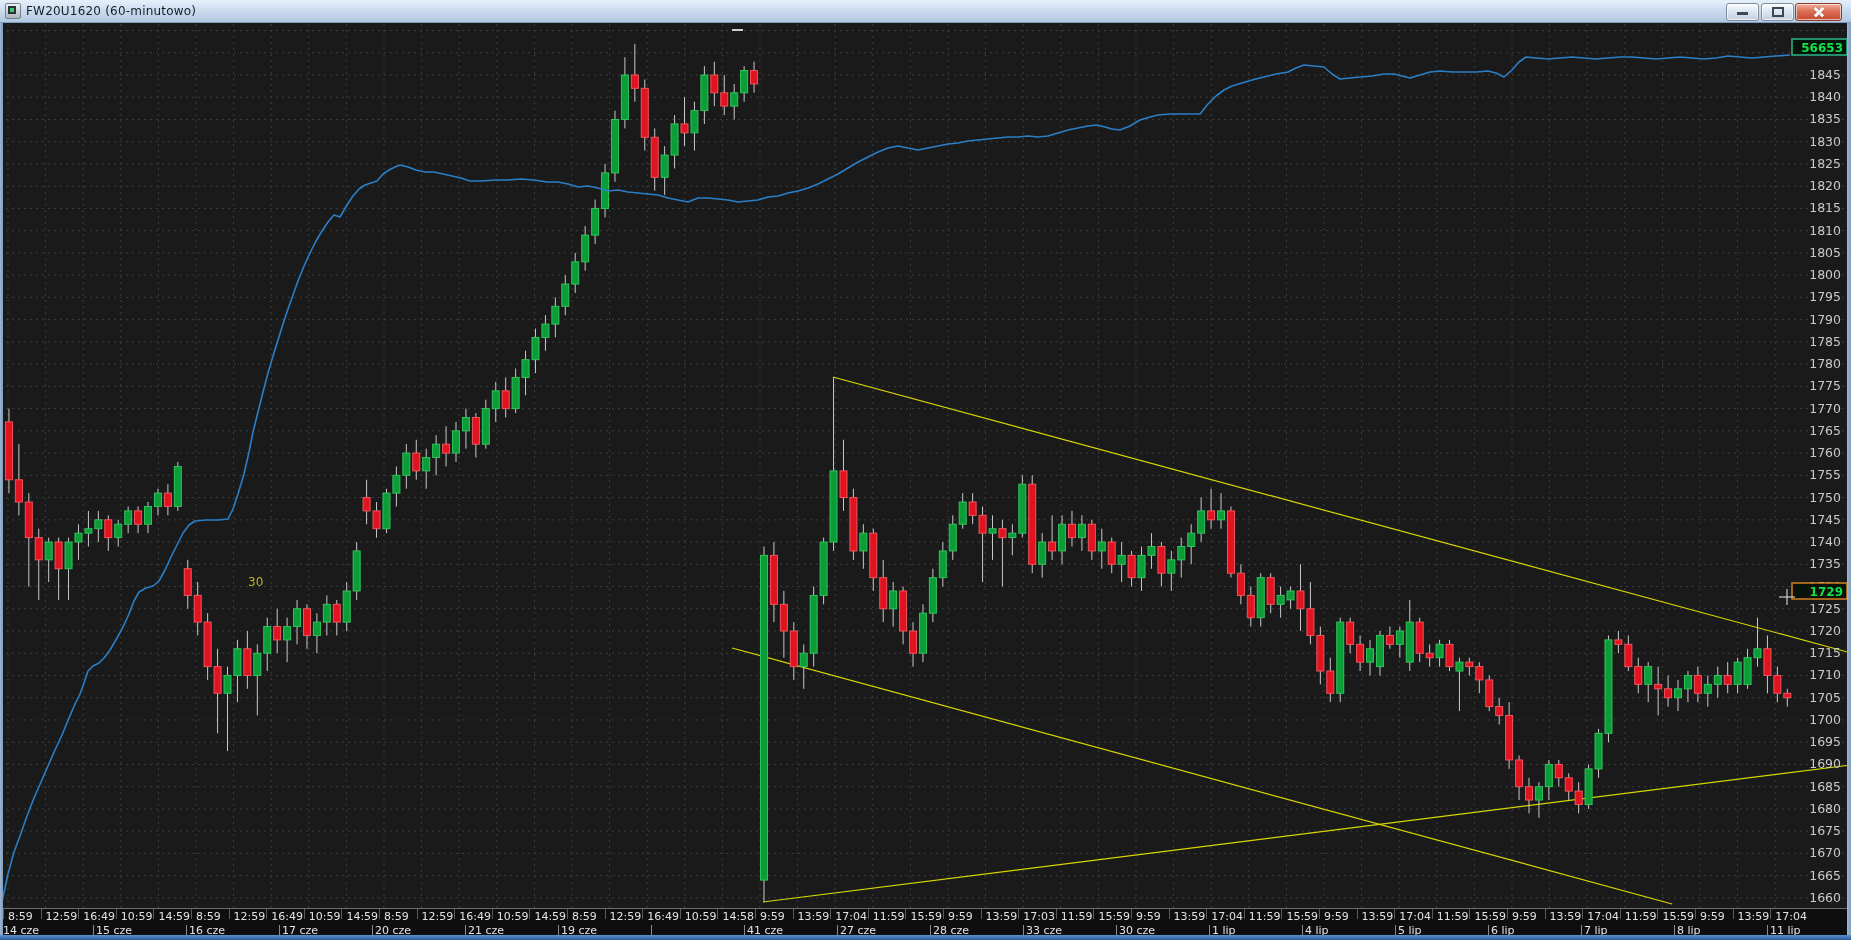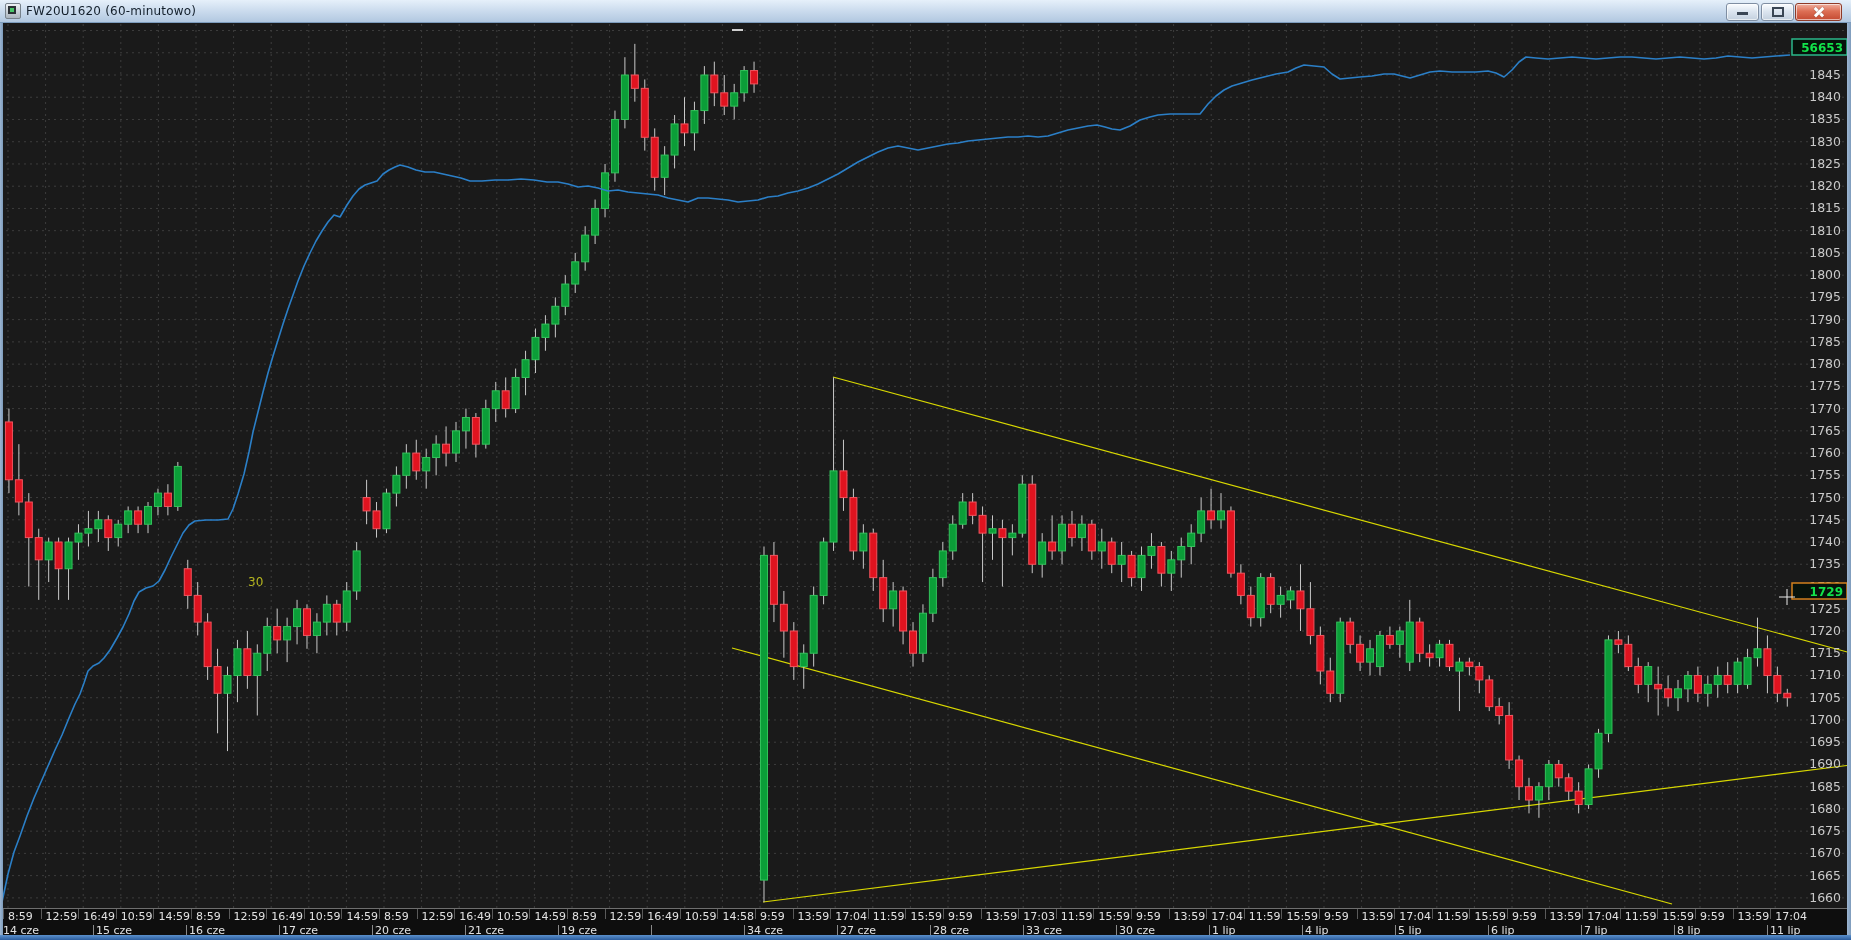--- a/index.html
+++ b/index.html
@@ -697,21 +697,21 @@
       <span style="left: 282px;">17 cze</span>
       <div class="d-tick" style="left: 372px;"></div>
       <span style="left: 375px;">20 cze</span>
       <div class="d-tick" style="left: 465px;"></div>
       <span style="left: 468px;">21 cze</span>
       <div class="d-tick" style="left: 558px;"></div>
       <span style="left: 561px;">19 cze</span>
       <div class="d-tick" style="left: 651px;"></div>
       <span style="left: 654px; margin-top: 31px;">23 cze</span>
       <div class="d-tick" style="left: 744px;"></div>
-      <span style="left: 747px;">34 cze</span>
+      <span style="left: 747px;">41 cze</span>
       <div class="d-tick" style="left: 837px;"></div>
       <span style="left: 840px;">27 cze</span>
       <div class="d-tick" style="left: 930px;"></div>
       <span style="left: 933px;">28 cze</span>
       <div class="d-tick" style="left: 1023px;"></div>
       <span style="left: 1026px;">33 cze</span>
       <div class="d-tick" style="left: 1116px;"></div>
       <span style="left: 1119px;">30 cze</span>
       <div class="d-tick" style="left: 1209px;"></div>
       <span style="left: 1212px;">1 lip</span>

